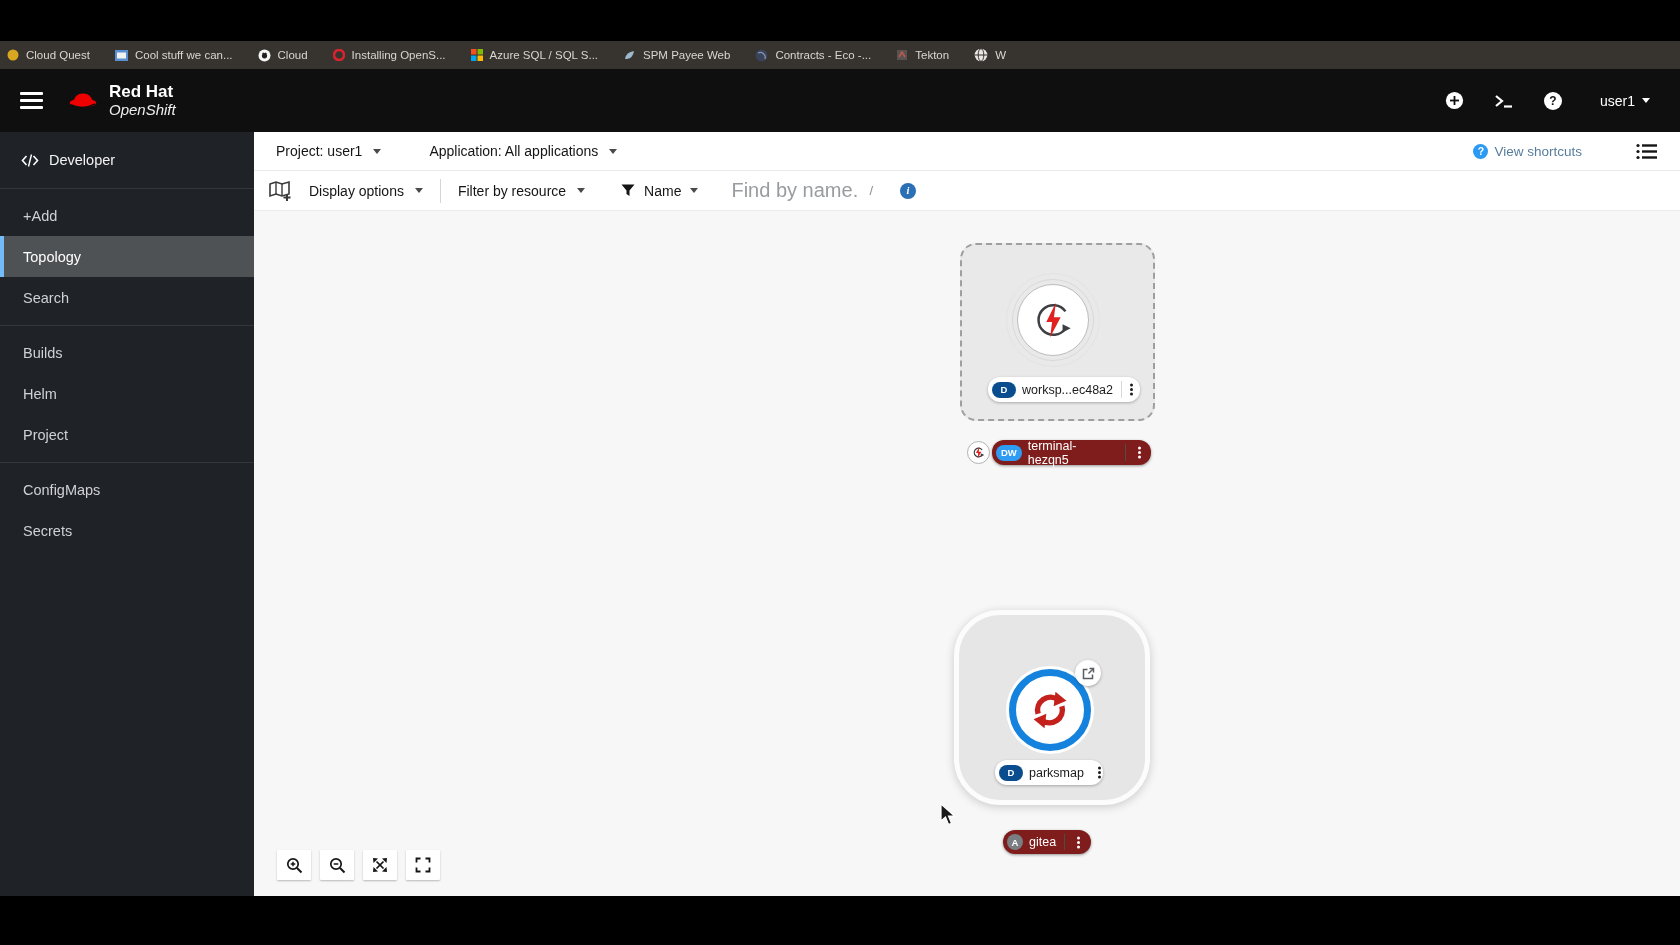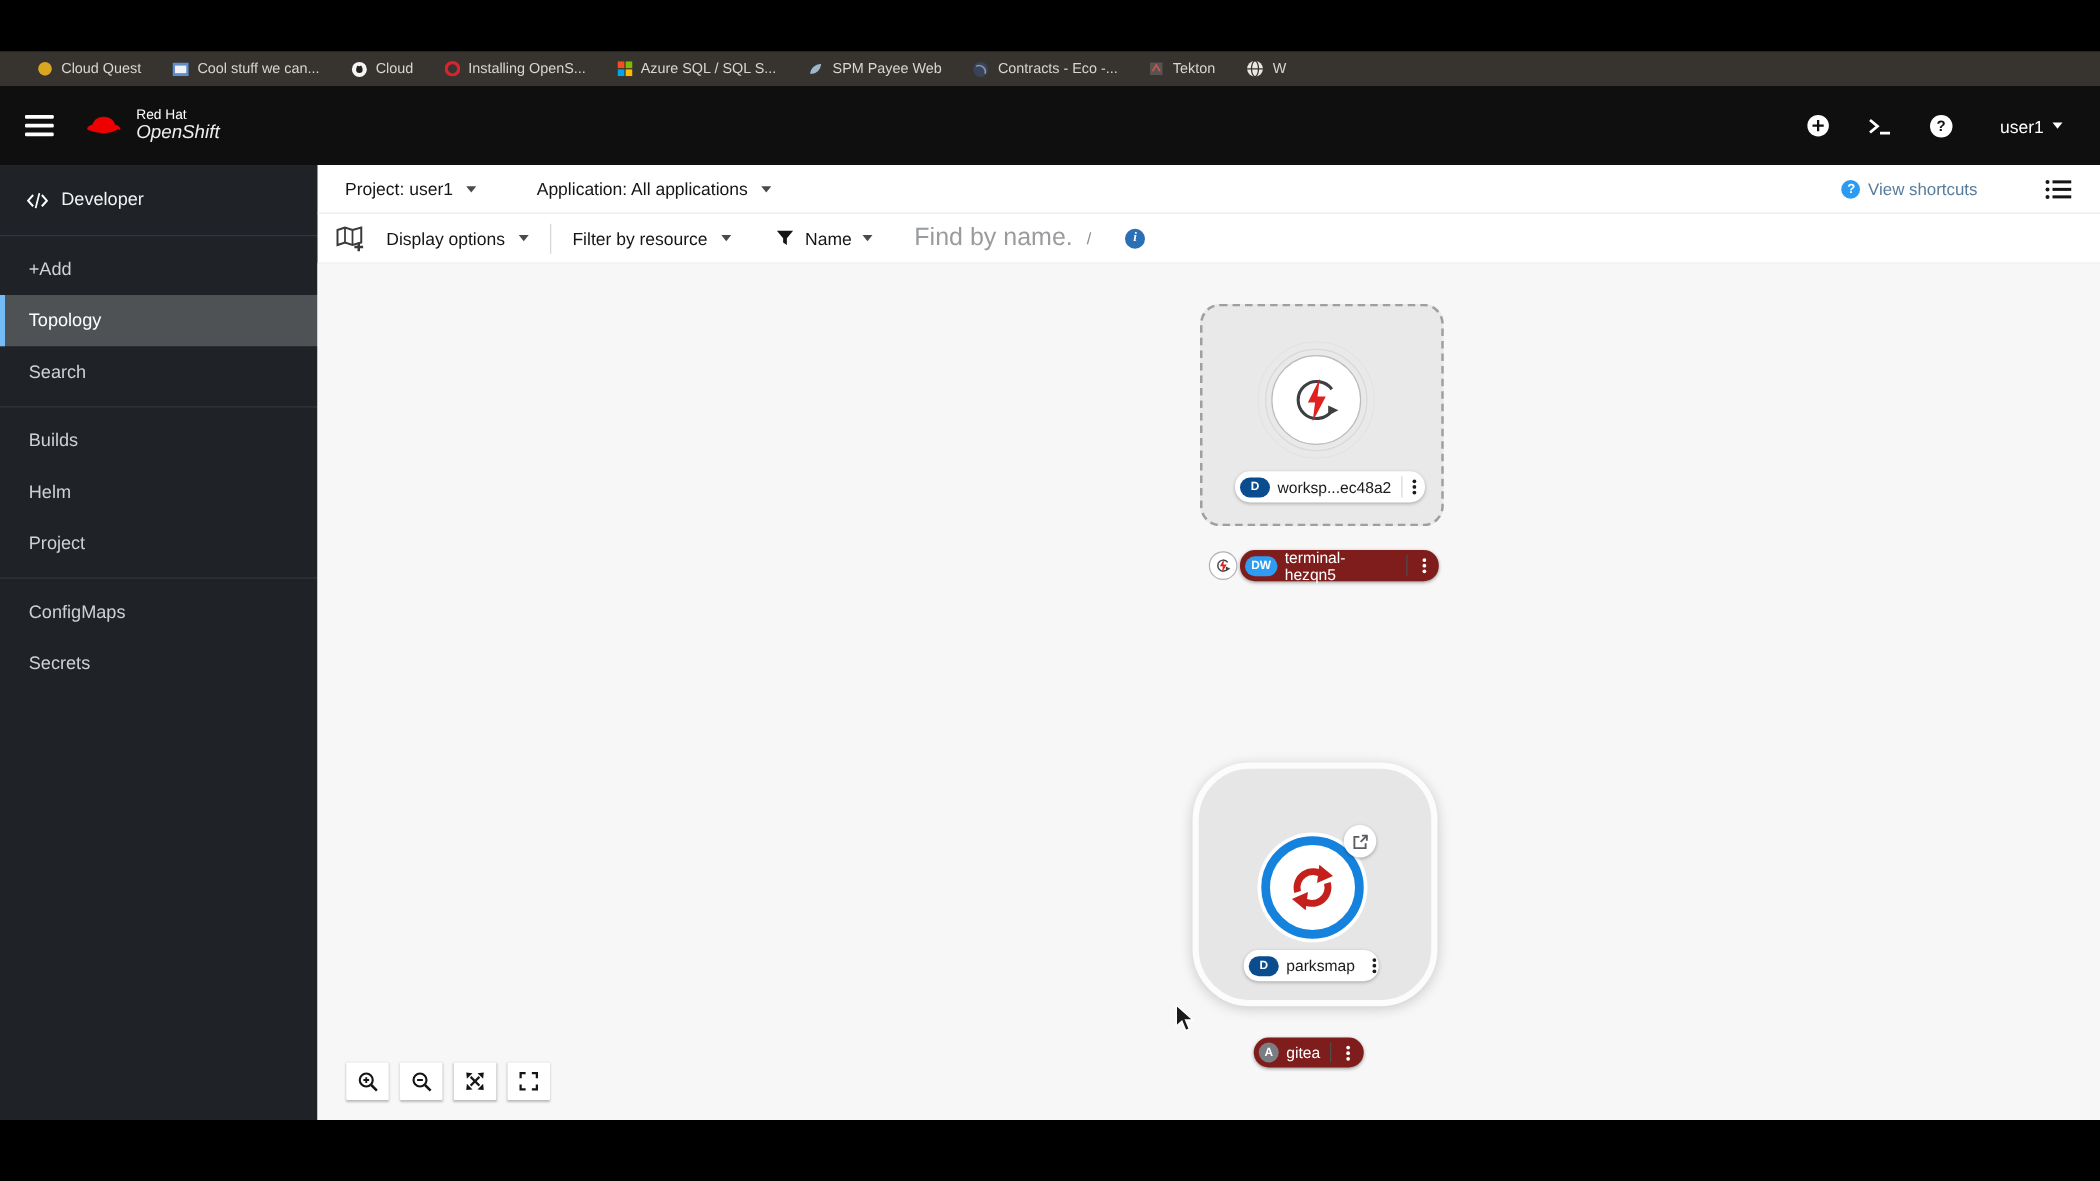--- a/index.html
+++ b/index.html
@@ -1,33 +1,33 @@
 <!DOCTYPE html>
 <html><head>
 <meta charset="utf-8">
 <style>
   * { margin:0; padding:0; box-sizing:border-box; }
   body { font-family:"Liberation Sans", sans-serif; background:#000; }
   .screen { position:relative; width:1680px; height:945px; background:#000; overflow:hidden; }
 
   
   .bookmarks { position:absolute; top:41px; left:0; right:0; height:28px; background:#37332e;
-    display:flex; align-items:center; padding-left:30px; gap:25px; }
+    display:flex; align-items:center; padding-left:7px; gap:25px; }
   .bm { display:flex; align-items:center; gap:7px; color:#d9d6d1; font-size:11.5px; cursor:pointer; white-space:nowrap; }
   .bm svg { display:block; }
 
   
   .masthead { position:absolute; top:69px; left:0; right:0; height:63px; background:#0f0f0f;
     display:flex; align-items:center; }
   .hamburger { margin-left:20px; width:23px; height:17px; display:flex; flex-direction:column;
     justify-content:space-between; cursor:pointer; }
   .hamburger span { display:block; height:3px; background:#fff; border-radius:1px; }
   .brand { margin-left:23px; display:flex; align-items:center; gap:9px; }
   .brand-text { color:#fff; line-height:1.1; }
-  .brand-text .t1 { font-weight:normal; font-size:11px; }
+  .brand-text .t1 { font-weight:bold; font-size:17px; }
   .brand-text .t2 { font-size:15px; color:#eee;font-style:italic; }
   .mast-right { margin-left:auto; display:flex; align-items:center; gap:29px; padding-right:30px; }
   .mast-icon { width:20px; height:20px; display:flex; align-items:center; justify-content:center; cursor:pointer; }
   .help-circle { width:18px; height:18px; border-radius:50%; background:#fff; color:#111;
     font-size:12px; font-weight:bold; display:flex; align-items:center; justify-content:center; }
   .user-menu { display:flex; align-items:center; gap:7px; color:#fff; font-size:14px; margin-left:8px; cursor:pointer; }
   .caret { width:0; height:0; border-left:4.5px solid transparent; border-right:4.5px solid transparent;
     border-top:5px solid currentColor; display:inline-block; }
 
   

